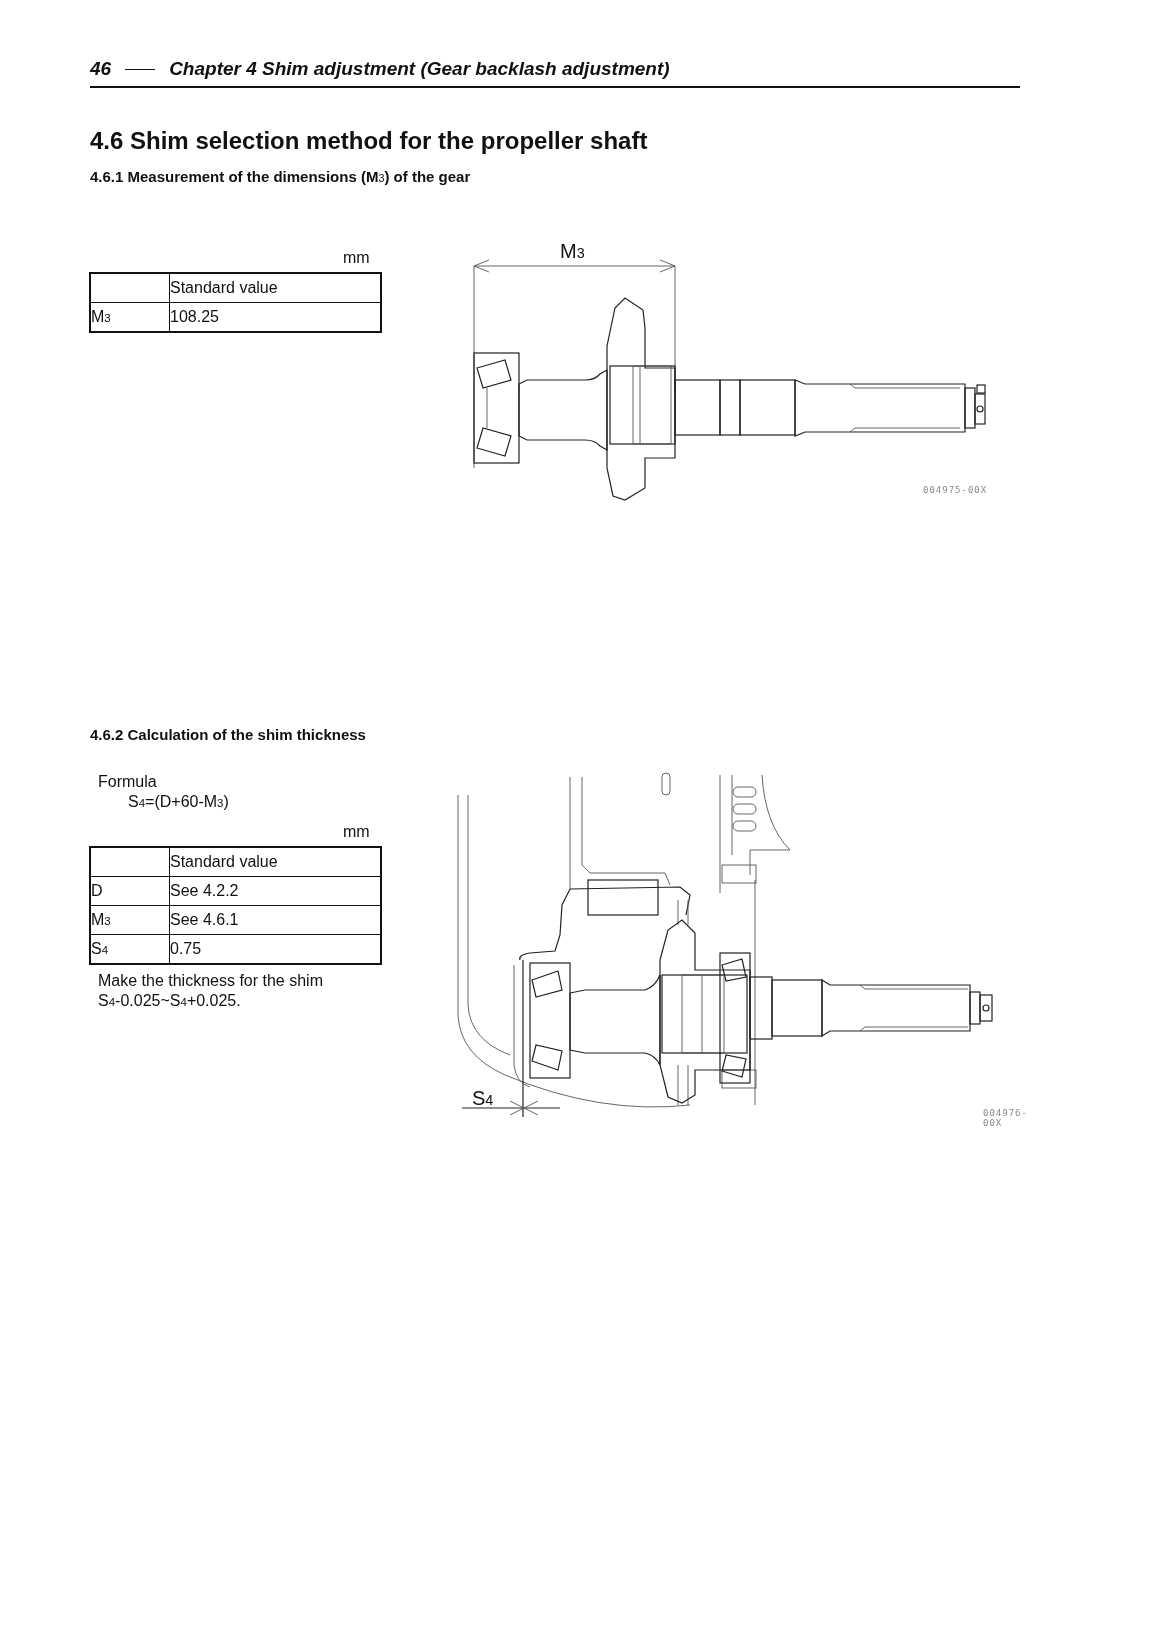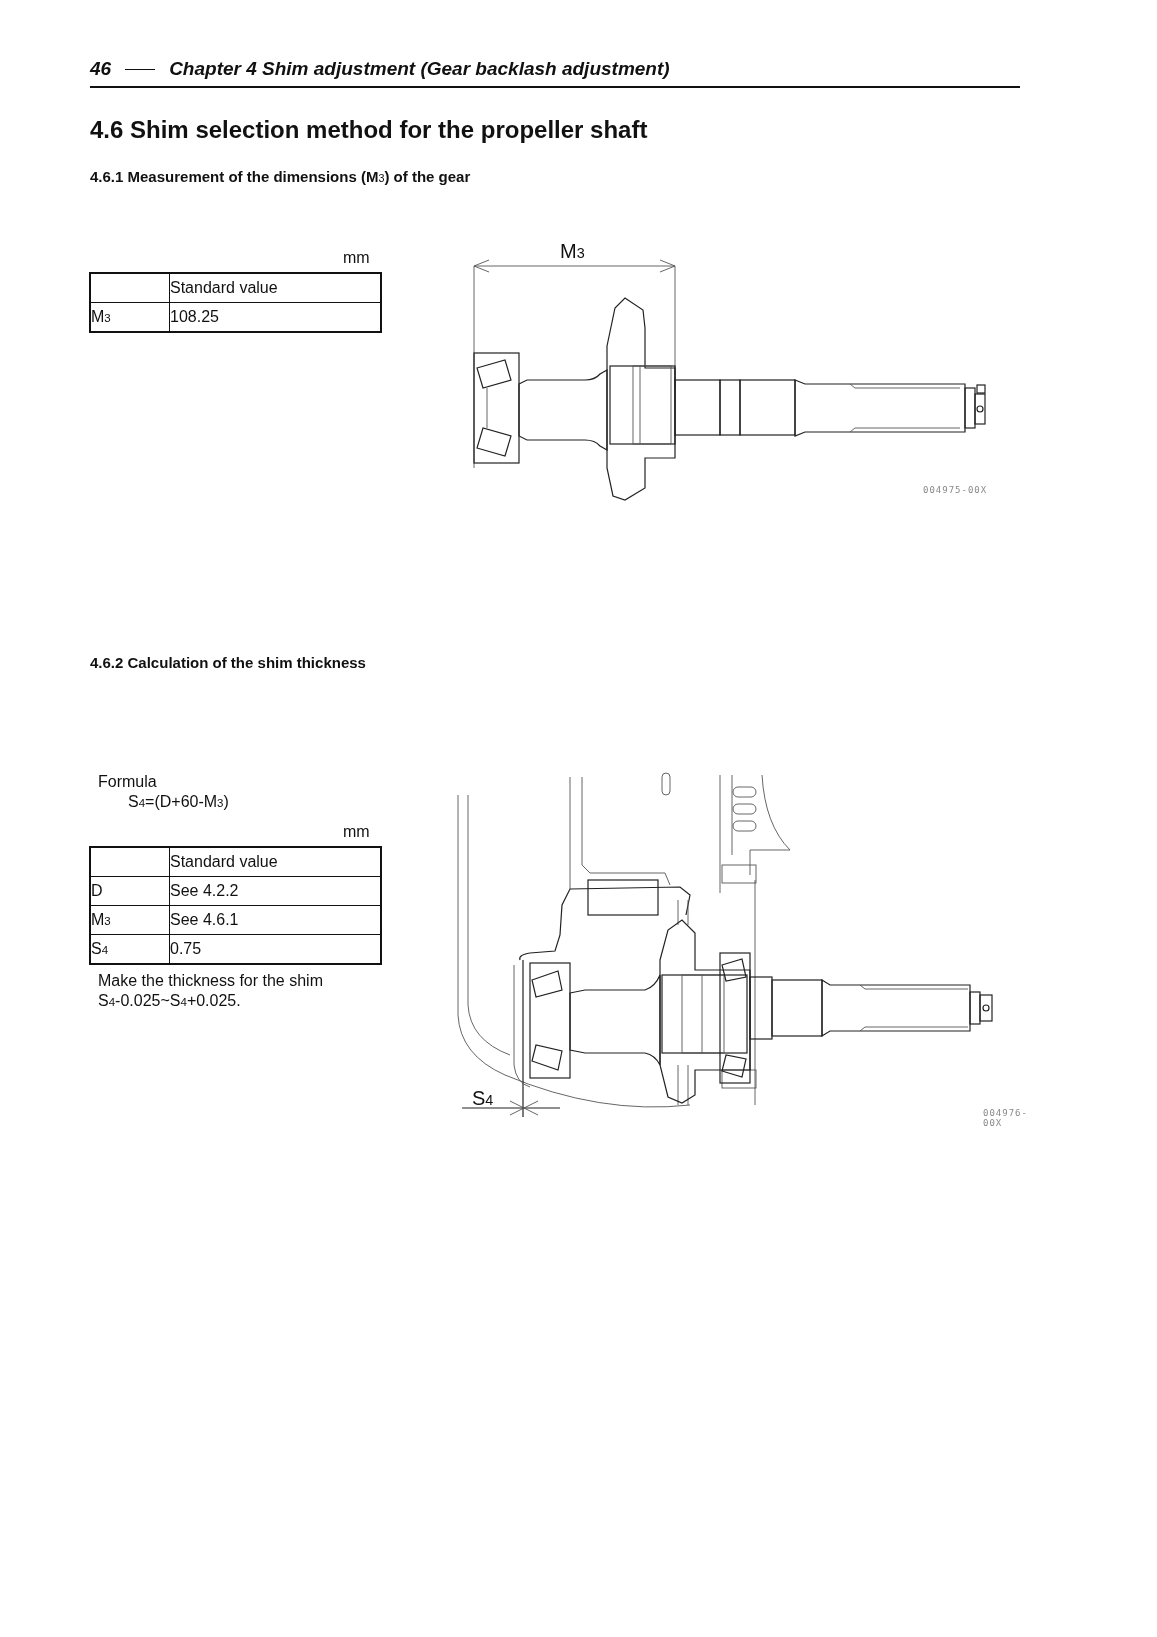--- a/index.html
+++ b/index.html
@@ -24,21 +24,21 @@
   svg .lt { stroke: #555; fill: none; stroke-width: 0.9; }
 </style>
 </head>
 <body>
 
 <div class="abs running-header">
   <span>46</span><span class="dash"></span><span>Chapter 4  Shim adjustment (Gear backlash adjustment)</span>
 </div>
 <div class="abs header-rule"></div>
 
-<div class="abs h2" style="left:90px; top:116px;">4.6 Shim selection method for the propeller shaft</div>
+<div class="abs h2" style="left:90px; top:127px;">4.6 Shim selection method for the propeller shaft</div>
 
 <div class="abs h3" style="left:90px; top:168px;">
   <span>4.6.1 Measurement of the dimensions (M</span><span class="sub">3</span><span>) of the gear</span>
 </div>
 
 <div class="abs unit" style="left:343px; top:249px;">mm</div>
 
 <table class="abs spec" style="left:89px; top:272px;">
   <tbody>
       <tr>
@@ -85,21 +85,21 @@
 
     <rect class="ln" x="500" y="150" width="10" height="40"></rect>
     <rect class="ln" x="510" y="156" width="10" height="30"></rect>
     <circle class="ln" cx="515" cy="171" r="3"></circle>
     <rect class="ln" x="512" y="147" width="8" height="8"></rect>
   </svg>
   <div class="abs unit" style="left:95px; top:2px; font-size:20px;"><span>M</span><span class="sub">3</span></div>
   <div class="abs fig-code" style="left:458px; top:247px;">004975-00X</div>
 </div>
 
-<div class="abs h3" style="left:90px; top:654px;">4.6.2 Calculation of the shim thickness</div>
+<div class="abs h3" style="left:90px; top:726px;">4.6.2 Calculation of the shim thickness</div>
 
 <div class="abs body-text" style="left:98px; top:772px;">Formula</div>
 <div class="abs body-text" style="left:128px; top:792px;">
   <span>S</span><span class="sub">4</span><span>=(D+60-M</span><span class="sub">3</span><span>)</span>
 </div>
 
 <div class="abs unit" style="left:343px; top:823px;">mm</div>
 
 <table class="abs spec" style="left:89px; top:846px;">
   <tbody>

